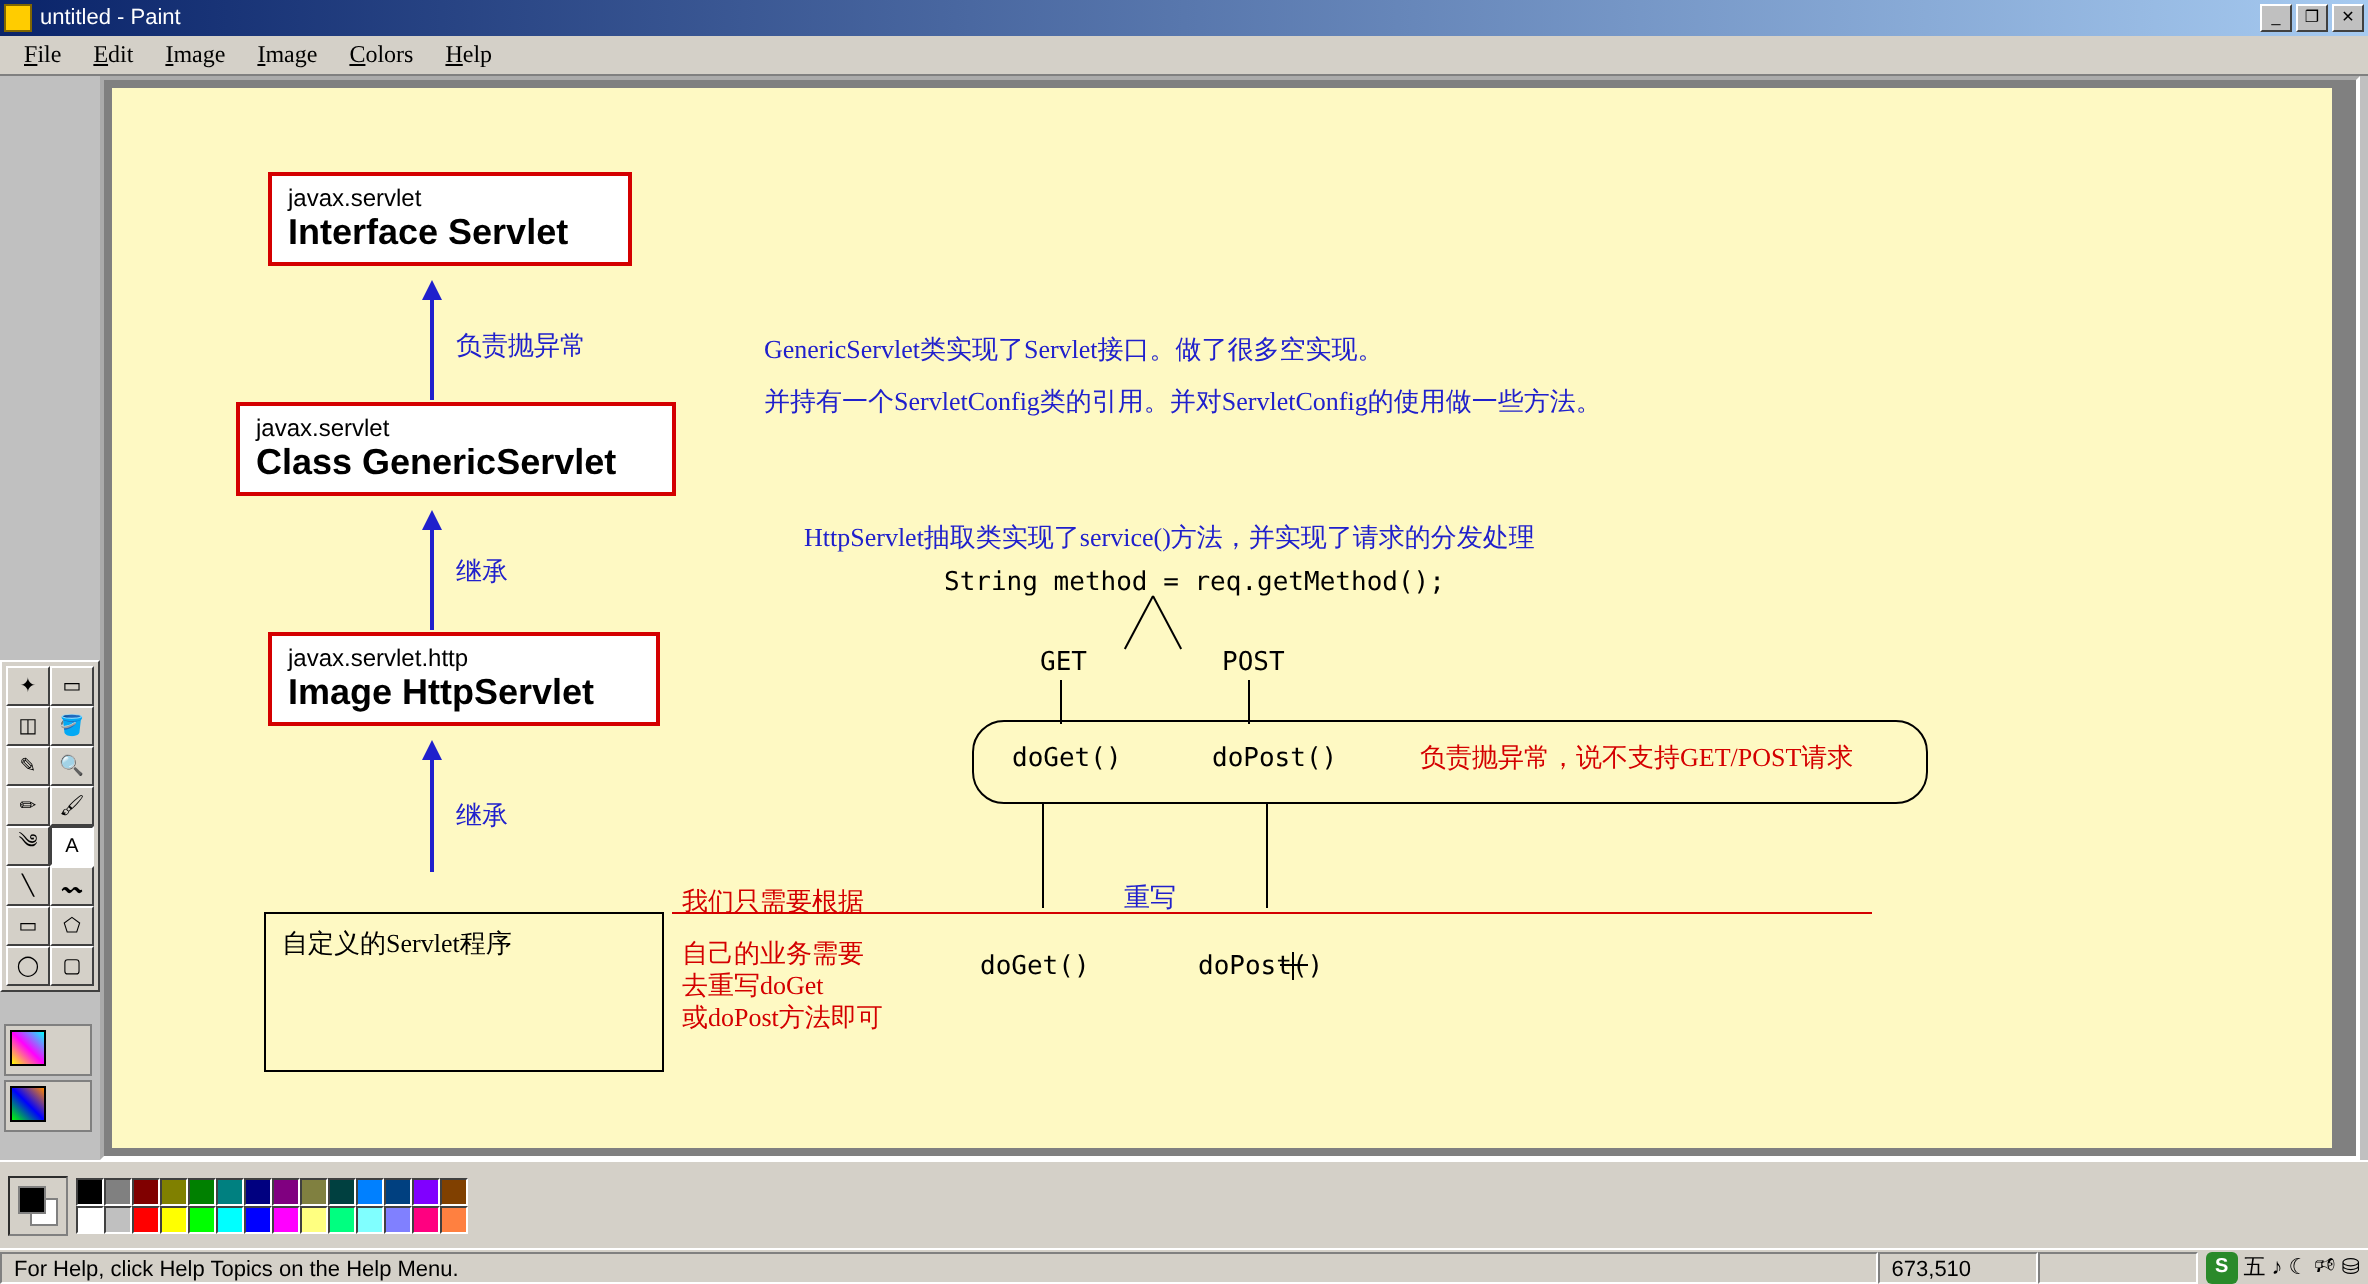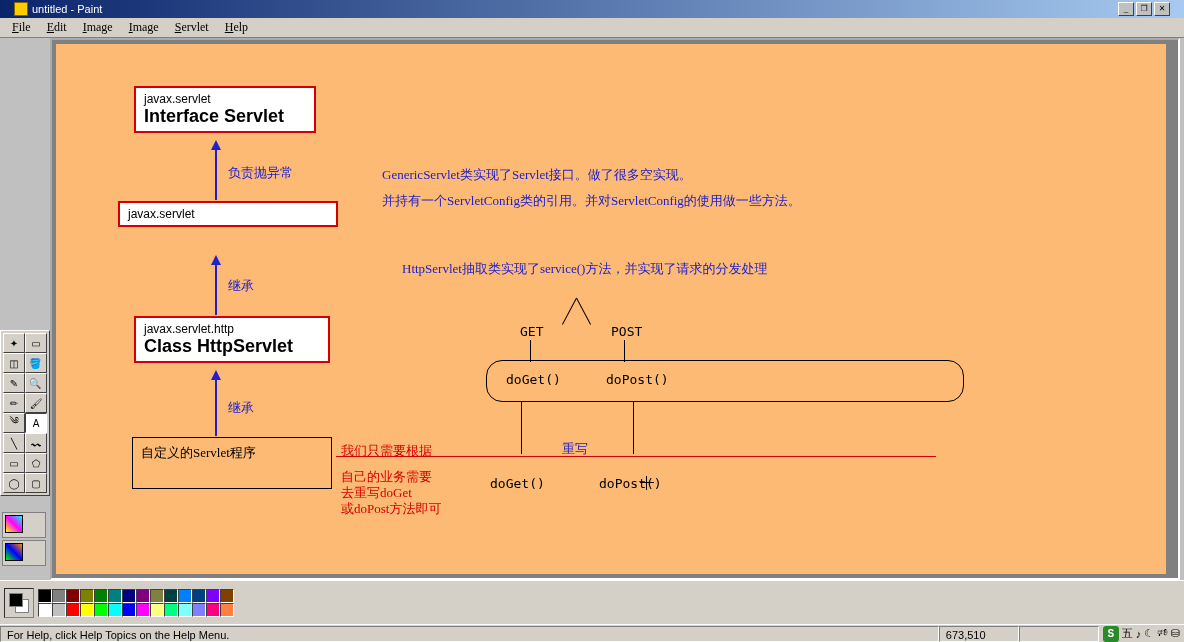--- a/index.html
+++ b/index.html
@@ -13,21 +13,21 @@
   position: relative;
 }
 
 
 .titlebar {
   height: 18px;
   background: linear-gradient(to right, #0a246a, #a6caf0);
   color: #fff;
   display: flex;
   align-items: center;
-  padding: 0 14px;
+  padding: 0 2px;
   font-size: 11px;
 }
 .titlebar .app-icon {
   width: 14px; height: 14px;
   background: #ffcc00;
   margin-right: 4px;
   border: 1px solid #806600;
 }
 .titlebar .title-text { flex: 1; }
 .titlebar .win-btns { display: flex; gap: 0; }
@@ -110,21 +110,21 @@
   bottom: 62px;
   background: #808080;
   border: 2px inset #fff;
   overflow: hidden;
 }
 .canvas {
   position: absolute;
   left: 4px; top: 4px;
   width: 1110px;
   height: 530px;
-  background: #fdba74;
+  background: #fef9c3;
 }
 
 
 .palette-strip {
   position: absolute;
   left: 0; right: 0;
   bottom: 18px;
   height: 44px;
   background: #d4d0c8;
   border-top: 1px solid #fff;
@@ -240,21 +240,21 @@
     <div class="win-btn">❐</div>
     <div class="win-btn">✕</div>
   </div>
 </div>
 
 <div class="menubar">
   <span class="menu-item">File</span>
   <span class="menu-item">Edit</span>
   <span class="menu-item">Image</span>
   <span class="menu-item">Image</span>
-  <span class="menu-item">Servlet</span>
+  <span class="menu-item">Colors</span>
   <span class="menu-item">Help</span>
 </div>
 
 <div class="toolbox" id="toolbox">
     <div class="tool-btn">✦</div>
     <div class="tool-btn">▭</div>
     <div class="tool-btn">◫</div>
     <div class="tool-btn">🪣</div>
     <div class="tool-btn">✎</div>
     <div class="tool-btn">🔍</div>
@@ -279,59 +279,62 @@
 
 <div class="canvas-wrap">
   <div class="canvas">
 
     <div class="box" style="left:78px; top:42px; width:182px">
       <div class="pkg">javax.servlet</div>
       <div class="cls">Interface Servlet</div>
     </div>
     <div class="box" style="left:62px; top:157px; width:220px">
       <div class="pkg">javax.servlet</div>
+      <div class="cls">Class GenericServlet</div>
     </div>
     <div class="box" style="left:78px; top:272px; width:196px">
       <div class="pkg">javax.servlet.http</div>
-      <div class="cls">Class HttpServlet</div>
+      <div class="cls">Image HttpServlet</div>
     </div>
-    <div class="box-black" style="left:76px; top:393px; width:200px; height:52px">
+    <div class="box-black" style="left:76px; top:412px; width:200px; height:80px">
       <span>自定义的Servlet程序</span>
     </div>
 
     <div class="arrow-up" style="left:155px; top:96px"></div>
     <div class="vline-blue" style="left:159px; top:106px; height:50px"></div>
     <span class="text-blue" style="left:172px; top:120px">负责抛异常</span>
 
     <div class="arrow-up" style="left:155px; top:211px"></div>
     <div class="vline-blue" style="left:159px; top:221px; height:50px"></div>
     <span class="text-blue" style="left:172px; top:233px">继承</span>
 
     <div class="arrow-up" style="left:155px; top:326px"></div>
     <div class="vline-blue" style="left:159px; top:336px; height:56px"></div>
     <span class="text-blue" style="left:172px; top:355px">继承</span>
 
 
     <span class="text-blue" style="left:326px; top:148px">并持有一个ServletConfig类的引用。并对ServletConfig的使用做一些方法。</span>
     <span class="text-blue" style="left:326px; top:122px">GenericServlet类实现了Servlet接口。做了很多空实现。</span>
 
     <span class="text-blue" style="left:346px; top:216px">HttpServlet抽取类实现了service()方法，并实现了请求的分发处理</span>
+    <span class="text-black" style="left:416px; top:240px; font-family: Consolas, monospace">String method = req.getMethod();</span>
 
     <div class="diag" style="left:520px; top:254px; height:30px; transform:rotate(28deg)"></div>
     <div class="diag" style="left:520px; top:254px; height:30px; transform:rotate(-28deg)"></div>
 
     <span class="text-black" style="left:464px; top:280px">GET</span>
     <span class="text-black" style="left:555px; top:280px">POST</span>
 
     <div class="vline-black" style="left:474px; top:296px; height:22px"></div>
     <div class="vline-black" style="left:568px; top:296px; height:22px"></div>
 
     <div class="rounded-box" style="left:430px; top:316px; width:478px; height:42px"></div>
     <span class="text-black" style="left:450px; top:328px">doGet()</span>
     <span class="text-black" style="left:550px; top:328px">doPost()</span>
+    <span class="text-red" style="left:654px; top:326px">负责抛异常，说不支持GET/POST请求</span>
 
     <div class="vline-black" style="left:465px; top:358px; height:52px"></div>
     <div class="vline-black" style="left:577px; top:358px; height:52px"></div>
     <span class="text-blue" style="left:506px; top:396px">重写</span>
 
     <div class="hr-red" style="left:280px; top:412px; width:600px"></div>
 
     <span class="text-black" style="left:434px; top:432px">doGet()</span>
     <span class="text-black" style="left:543px; top:432px">doPost()</span>
     <div class="cursor-cross" style="left:584px; top:432px"></div>

